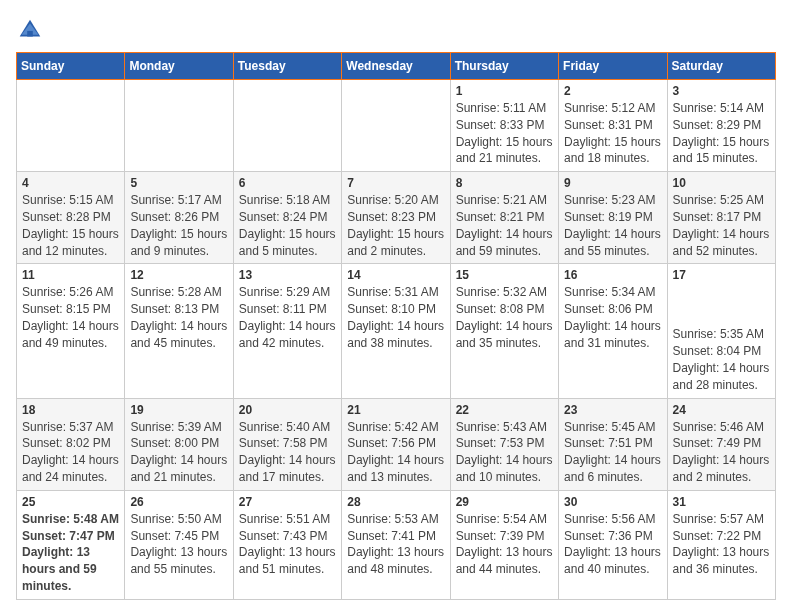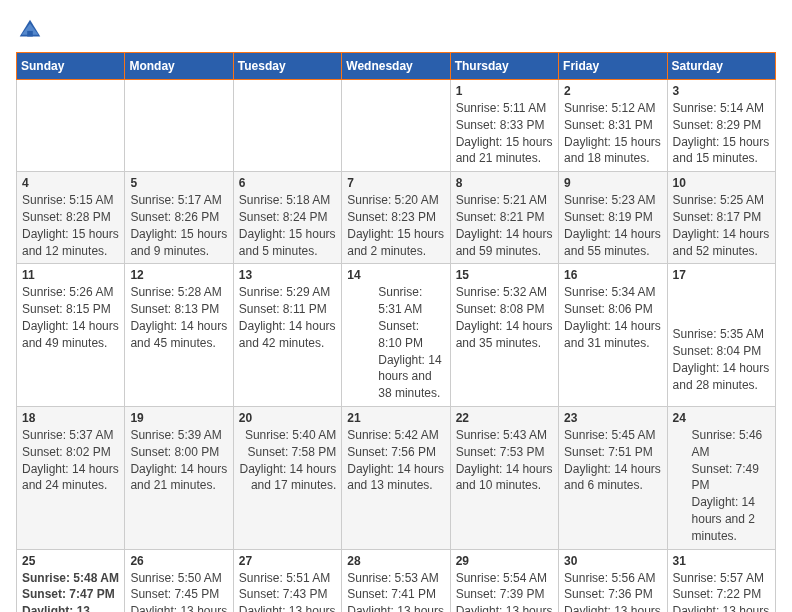--- a/index.html
+++ b/index.html
@@ -201,21 +201,21 @@
 Daylight: 14 hours and 45 minutes.</div>
         </td>
         <td>
           <div class="day-number">13</div>
           <div class="day-info" style="white-space: pre-line;">Sunrise: 5:29 AM
 Sunset: 8:11 PM
 Daylight: 14 hours and 42 minutes.</div>
         </td>
         <td>
           <div class="day-number">14</div>
-          <div class="day-info" style="white-space: pre-line; margin-left: 31px;">Sunrise: 5:31 AM
+          <div class="day-info" style="white-space: pre-line;">Sunrise: 5:31 AM
 Sunset: 8:10 PM
 Daylight: 14 hours and 38 minutes.</div>
         </td>
         <td>
           <div class="day-number">15</div>
           <div class="day-info" style="white-space: pre-line;">Sunrise: 5:32 AM
 Sunset: 8:08 PM
 Daylight: 14 hours and 35 minutes.</div>
         </td>
         <td>
@@ -239,21 +239,21 @@
 Daylight: 14 hours and 24 minutes.</div>
         </td>
         <td>
           <div class="day-number">19</div>
           <div class="day-info" style="white-space: pre-line;">Sunrise: 5:39 AM
 Sunset: 8:00 PM
 Daylight: 14 hours and 21 minutes.</div>
         </td>
         <td>
           <div class="day-number">20</div>
-          <div class="day-info" style="white-space: pre-line; text-align: right;">Sunrise: 5:40 AM
+          <div class="day-info" style="white-space: pre-line;">Sunrise: 5:40 AM
 Sunset: 7:58 PM
 Daylight: 14 hours and 17 minutes.</div>
         </td>
         <td>
           <div class="day-number">21</div>
           <div class="day-info" style="white-space: pre-line;">Sunrise: 5:42 AM
 Sunset: 7:56 PM
 Daylight: 14 hours and 13 minutes.</div>
         </td>
         <td>
@@ -263,21 +263,21 @@
 Daylight: 14 hours and 10 minutes.</div>
         </td>
         <td>
           <div class="day-number">23</div>
           <div class="day-info" style="white-space: pre-line;">Sunrise: 5:45 AM
 Sunset: 7:51 PM
 Daylight: 14 hours and 6 minutes.</div>
         </td>
         <td>
           <div class="day-number">24</div>
-          <div class="day-info" style="white-space: pre-line; margin-left: 19px;">Sunrise: 5:46 AM
+          <div class="day-info" style="white-space: pre-line;">Sunrise: 5:46 AM
 Sunset: 7:49 PM
 Daylight: 14 hours and 2 minutes.</div>
         </td>
       </tr>
       <tr>
         <td>
           <div class="day-number">25</div>
           <div class="day-info" style="white-space: pre-line; font-weight: bold;">Sunrise: 5:48 AM
 Sunset: 7:47 PM
 Daylight: 13 hours and 59 minutes.</div>

